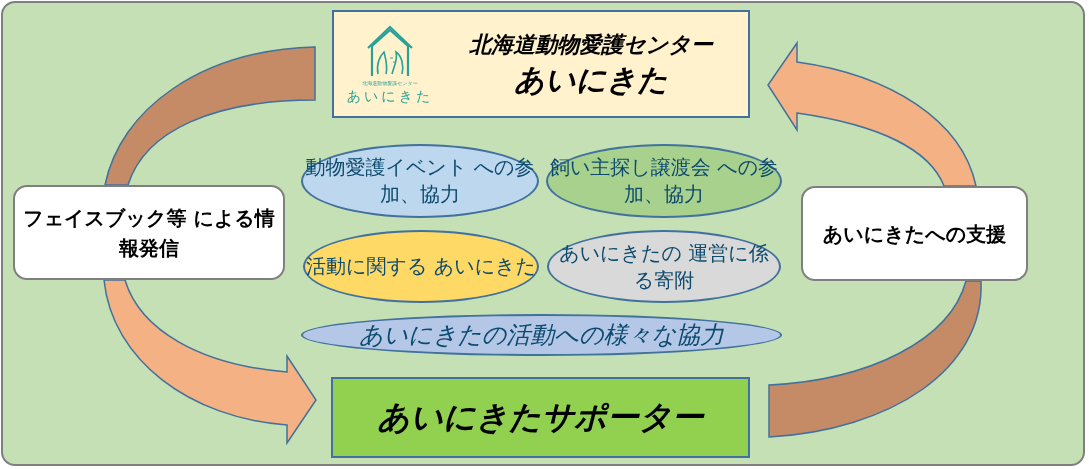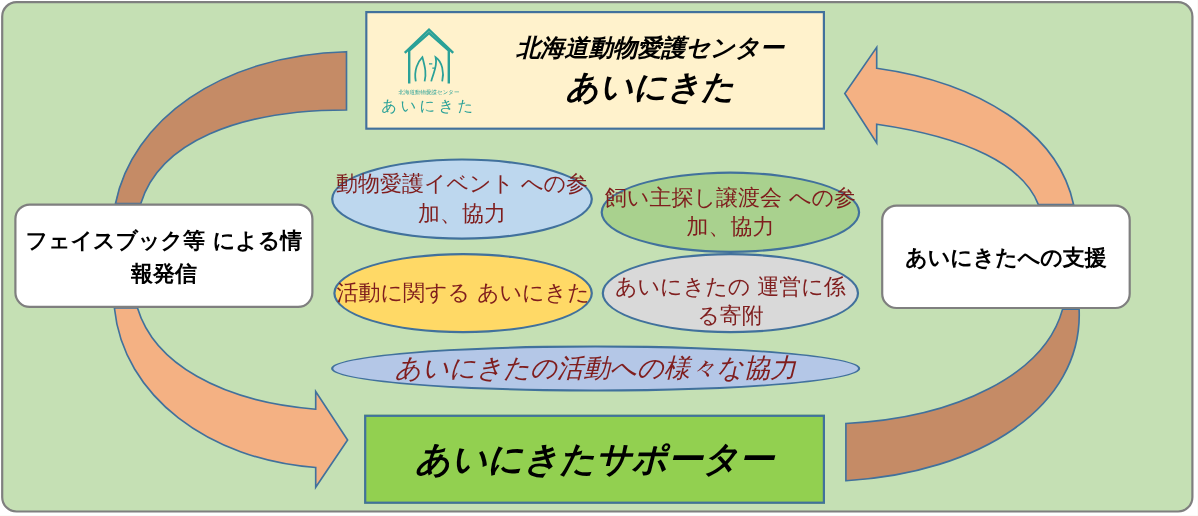--- a/index.html
+++ b/index.html
@@ -11,25 +11,25 @@
   .title-text { position: absolute; left: 110px; right: 10px; top: 18px; font-weight: bold; font-style: italic; text-align: center; }
   .title-line1 { font-size: 22px; line-height: 30px; letter-spacing: 0px; }
   .title-line2 { font-size: 30px; line-height: 40px; }
   .logo { position: absolute; left: 12px; top: 12px; width: 88px; height: 88px; }
   .logo-sub { position: absolute; left: 0; width: 88px; top: 56px; font-size: 5px; color: #2aa198; text-align: center; white-space: nowrap; }
   .logo-name { position: absolute; left: 0; width: 88px; top: 64px; font-size: 14px; color: #2aa198; text-align: center; letter-spacing: 3px; }
   .side-box { background: #ffffff; border: 2px solid #7f7f7f; border-radius: 14px; font-weight: bold; font-size: 20px; line-height: 30px; }
   .left-box { left: 13px; top: 185px; width: 272px; height: 95px; }
   .right-box { left: 801px; top: 186px; width: 227px; height: 95px; }
   .supporter-box { left: 331px; top: 377px; width: 419px; height: 81px; background: #92d050; border: 2px solid #41719c; font-weight: bold; font-style: italic; font-size: 32px; }
-  .ellipse { position: absolute; box-sizing: border-box; border: 2px solid #41719c; border-radius: 50%; display: flex; align-items: center; justify-content: center; text-align: center; font-size: 20px; line-height: 27px; color: #7f1d1d; }
+  .ellipse { position: absolute; box-sizing: border-box; border: 2px solid #41719c; border-radius: 50%; display: flex; align-items: center; justify-content: center; text-align: center; font-size: 20px; line-height: 27px; color: #0c4a6e; }
   .e1 { left: 301px; top: 144px; width: 238px; height: 74px; background: #bdd7ee; }
-  .e2 { left: 546px; top: 156px; width: 236px; height: 74px; background: #a9d18e; }
+  .e2 { left: 546px; top: 144px; width: 236px; height: 74px; background: #a9d18e; }
   .e3 { left: 303px; top: 230px; width: 236px; height: 73px; background: #ffd966; }
-  .e4 { left: 547px; top: 230px; width: 234px; height: 73px; background: #d9d9d9; align-items: flex-end; }
+  .e4 { left: 547px; top: 230px; width: 234px; height: 73px; background: #d9d9d9; }
   .e5 { left: 301px; top: 314px; width: 481px; height: 42px; background: #b4c7e7; font-size: 24px; font-style: italic; }
 </style>
 </head>
 <body>
 
 <div class="frame"></div>
 
 <svg class="arrows" width="1089" height="469" viewBox="0 0 1089 469">
 
   <path d="M315,47 C200,50 120,110 105,185 L128,185 C145,130 215,100 315,100 Z" fill="#c58b66" stroke="#41719c" stroke-width="1.5"></path>

